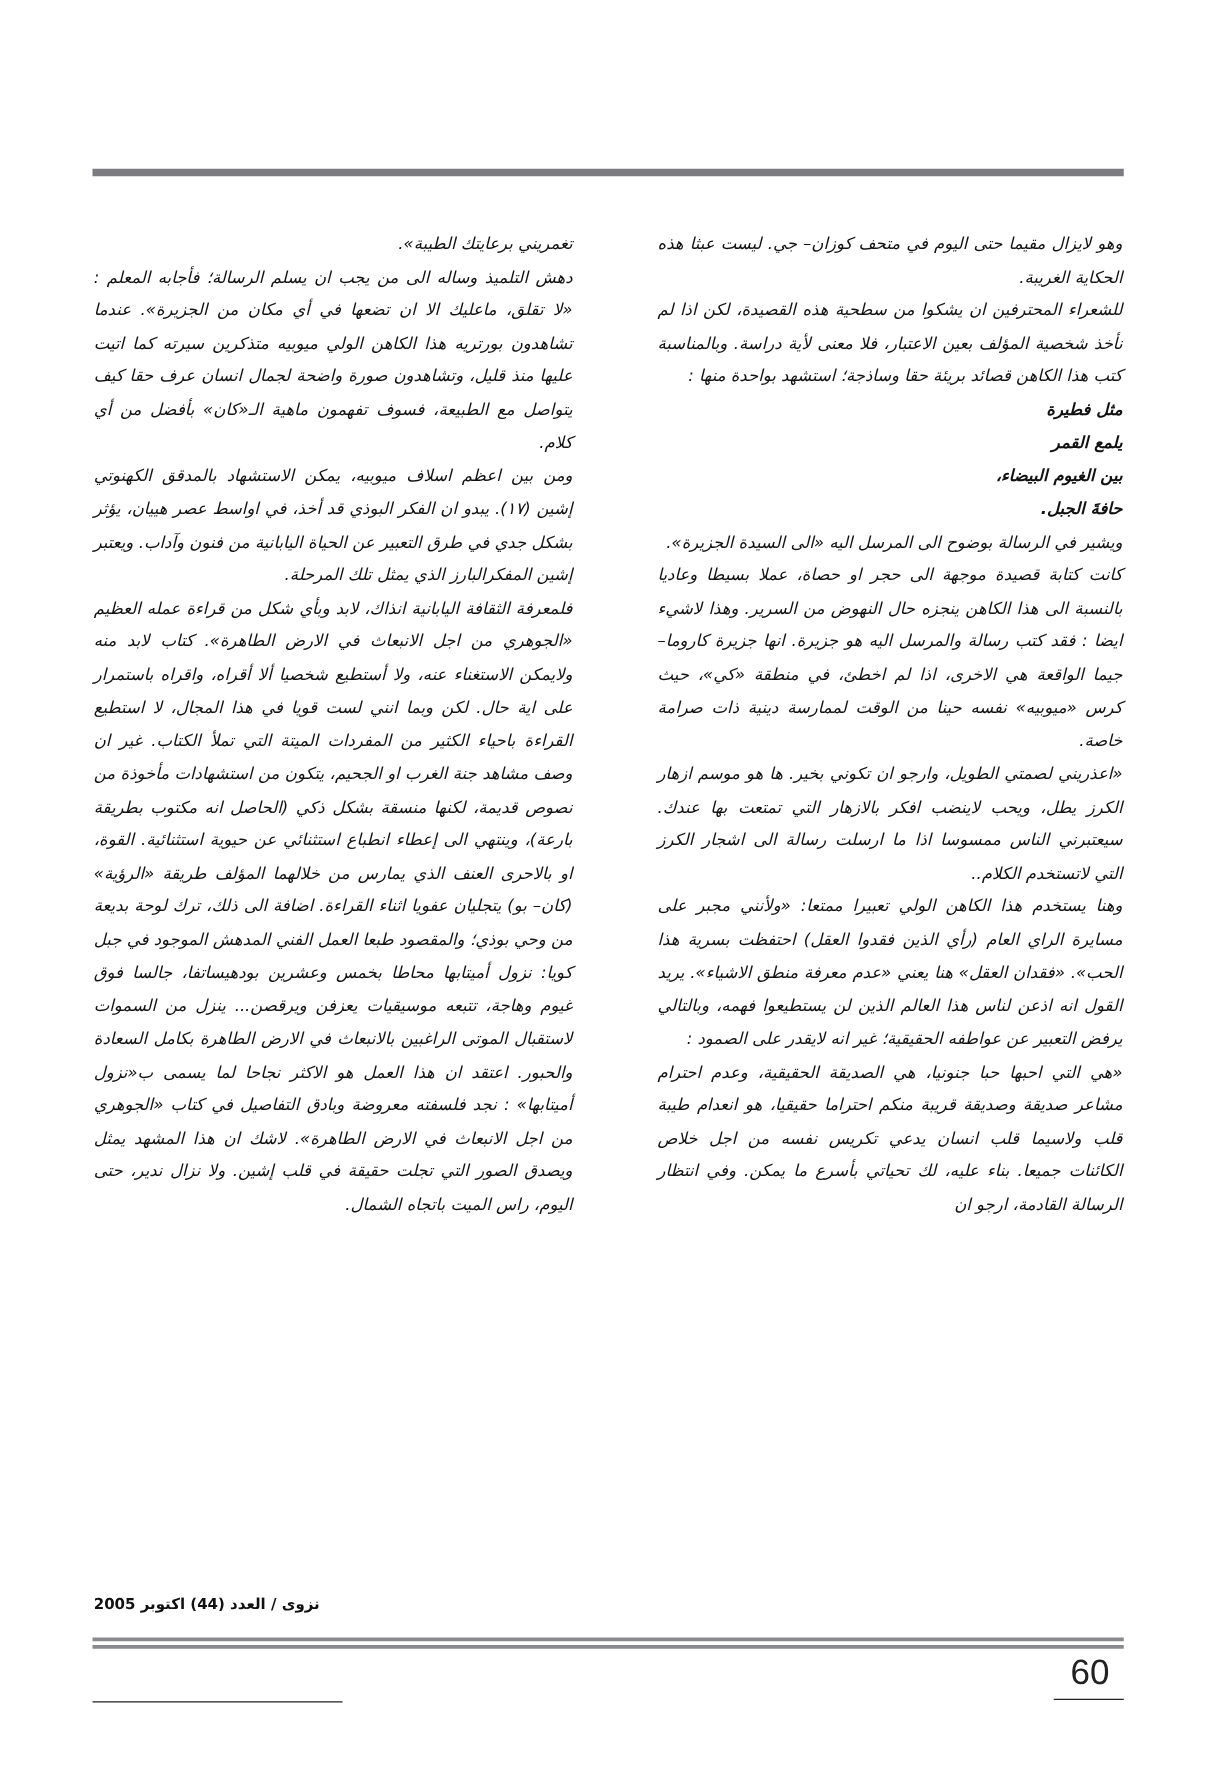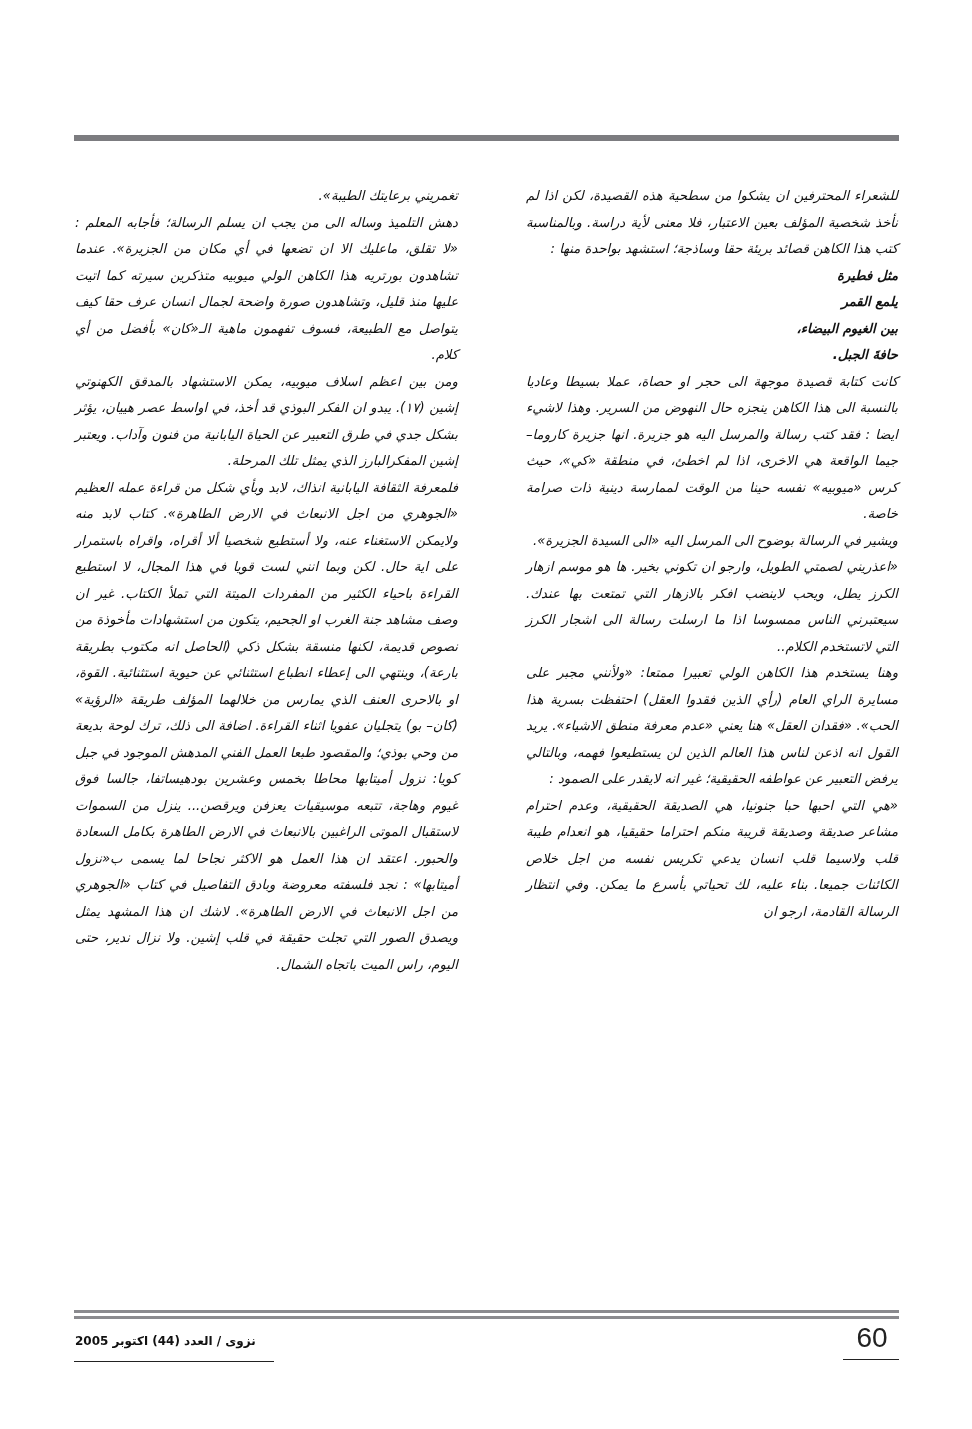--- a/index.html
+++ b/index.html
@@ -56,21 +56,21 @@
     left: 74px;
     width: 825px;
     height: 3px;
     background: #8a8a8e;
   }
   .bottom-rule.r1 { top: 1310px; }
   .bottom-rule.r2 { top: 1316px; }
   .footer-journal {
     position: absolute;
     left: 75px;
-    top: 1334px;
+    top: 1276px;
     width: 200px;
     direction: rtl;
     text-align: left;
     font-size: 12px;
     font-weight: bold;
     color: #111;
     white-space: nowrap;
   }
   .footer-journal-rule {
     position: absolute;
@@ -98,27 +98,28 @@
     height: 1px;
     background: #222;
   }
 </style>
 </head>
 <body>
 
 <div class="top-rule"></div>
 
 <div class="column col-right">
+  <p>وهو لايزال مقيما حتى اليوم في متحف كوزان– جي. ليست عبثا هذه الحكاية الغريبة.</p>
   <p>للشعراء المحترفين ان يشكوا من سطحية هذه القصيدة، لكن اذا لم نأخذ شخصية المؤلف بعين الاعتبار، فلا معنى لأية دراسة. وبالمناسبة كتب هذا الكاهن قصائد بريئة حقا وساذجة؛ استشهد بواحدة منها :</p>
   <p class="verse">مثل فطيرة</p>
   <p class="verse">يلمع القمر</p>
   <p class="verse">بين الغيوم البيضاء،</p>
   <p class="verse">حافةَ الجبل.</p>
+  <p>ويشير في الرسالة بوضوح الى المرسل اليه «الى السيدة الجزيرة».</p>
   <p>كانت كتابة قصيدة موجهة الى حجر او حصاة، عملا بسيطا وعاديا بالنسبة الى هذا الكاهن ينجزه حال النهوض من السرير. وهذا لاشيء ايضا : فقد كتب رسالة والمرسل اليه هو جزيرة. انها جزيرة كاروما– جيما الواقعة هي الاخرى، اذا لم اخطئ، في منطقة «كي»، حيث كرس «ميوبيه» نفسه حينا من الوقت لممارسة دينية ذات صرامة خاصة.</p>
-  <p>ويشير في الرسالة بوضوح الى المرسل اليه «الى السيدة الجزيرة».</p>
   <p>«اعذريني لصمتي الطويل، وارجو ان تكوني بخير. ها هو موسم ازهار الكرز يطل، ويحب لاينضب افكر بالازهار التي تمتعت بها عندك. سيعتبرني الناس ممسوسا اذا ما ارسلت رسالة الى اشجار الكرز التي لاتستخدم الكلام..</p>
   <p>وهنا يستخدم هذا الكاهن الولي تعبيرا ممتعا: «ولأنني مجبر على مسايرة الراي العام (رأي الذين فقدوا العقل) احتفظت بسرية هذا الحب». «فقدان العقل» هنا يعني «عدم معرفة منطق الاشياء». يريد القول انه اذعن لناس هذا العالم الذين لن يستطيعوا فهمه، وبالتالي يرفض التعبير عن عواطفه الحقيقية؛ غير انه لايقدر على الصمود :</p>
   <p>«هي التي احبها حبا جنونيا، هي الصديقة الحقيقية، وعدم احترام مشاعر صديقة وصديقة قريبة منكم احتراما حقيقيا، هو انعدام طيبة قلب ولاسيما قلب انسان يدعي تكريس نفسه من اجل خلاص الكائنات جميعا. بناء عليه، لك تحياتي بأسرع ما يمكن. وفي انتظار الرسالة القادمة، ارجو ان</p>
 </div>
 
 <div class="column col-left">
   <p>تغمريني برعايتك الطيبة».</p>
   <p>دهش التلميذ وساله الى من يجب ان يسلم الرسالة؛ فأجابه المعلم : «لا تقلق، ماعليك الا ان تضعها في أي مكان من الجزيرة». عندما تشاهدون بورتريه هذا الكاهن الولي ميوبيه متذكرين سيرته كما اتيت عليها منذ قليل، وتشاهدون صورة واضحة لجمال انسان عرف حقا كيف يتواصل مع الطبيعة، فسوف تفهمون ماهية الـ«كان» بأفضل من أي كلام.</p>
   <p>ومن بين اعظم اسلاف ميوبيه، يمكن الاستشهاد بالمدقق الكهنوتي إشين (١٧). يبدو ان الفكر البوذي قد أخذ، في اواسط عصر هييان، يؤثر بشكل جدي في طرق التعبير عن الحياة اليابانية من فنون وآداب. ويعتبر إشين المفكرالبارز الذي يمثل تلك المرحلة.</p>
   <p>فلمعرفة الثقافة اليابانية انذاك، لابد وبأي شكل من قراءة عمله العظيم «الجوهري من اجل الانبعاث في الارض الطاهرة». كتاب لابد منه ولايمكن الاستغناء عنه، ولا أستطيع شخصيا ألا أقراه، واقراه باستمرار على اية حال. لكن وبما انني لست قويا في هذا المجال، لا استطيع القراءة باحياء الكثير من المفردات الميتة التي تملأ الكتاب. غير ان وصف مشاهد جنة الغرب او الجحيم، يتكون من استشهادات مأخوذة من نصوص قديمة، لكنها منسقة بشكل ذكي (الحاصل انه مكتوب بطريقة بارعة)، وينتهي الى إعطاء انطباع استثنائي عن حيوية استثنائية. القوة، او بالاحرى العنف الذي يمارس من خلالهما المؤلف طريقة «الرؤية» (كان– بو) يتجليان عفويا اثناء القراءة. اضافة الى ذلك، ترك لوحة بديعة من وحي بوذي؛ والمقصود طبعا العمل الفني المدهش الموجود في جبل كويا: نزول أميتابها محاطا بخمس وعشرين بودهيساتفا، جالسا فوق غيوم وهاجة، تتبعه موسيقيات يعزفن ويرقصن... ينزل من السموات لاستقبال الموتى الراغبين بالانبعاث في الارض الطاهرة بكامل السعادة والحبور. اعتقد ان هذا العمل هو الاكثر نجاحا لما يسمى ب«نزول أميتابها» : نجد فلسفته معروضة وبادق التفاصيل في كتاب «الجوهري من اجل الانبعاث في الارض الطاهرة». لاشك ان هذا المشهد يمثل ويصدق الصور التي تجلت حقيقة في قلب إشين. ولا نزال ندير، حتى اليوم، راس الميت باتجاه الشمال.</p>

